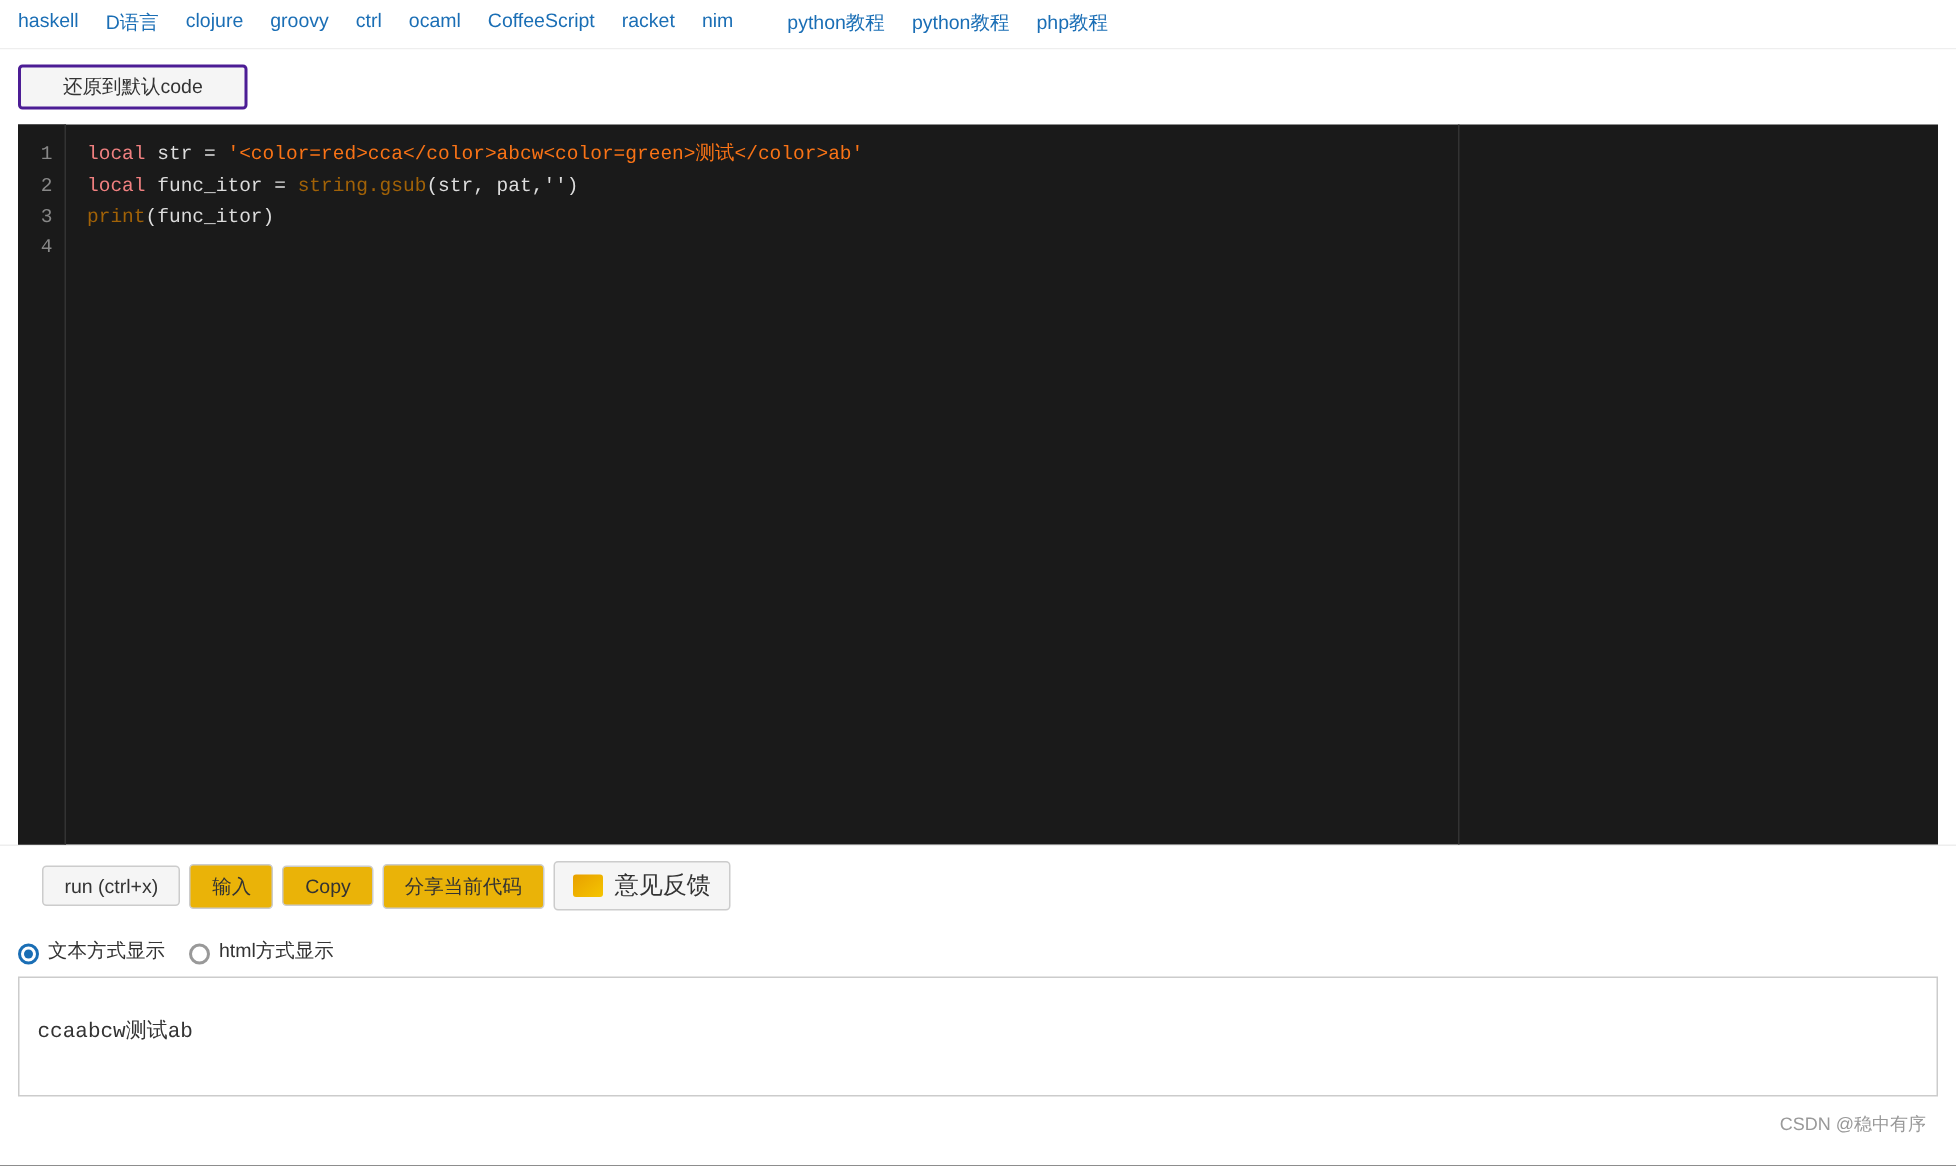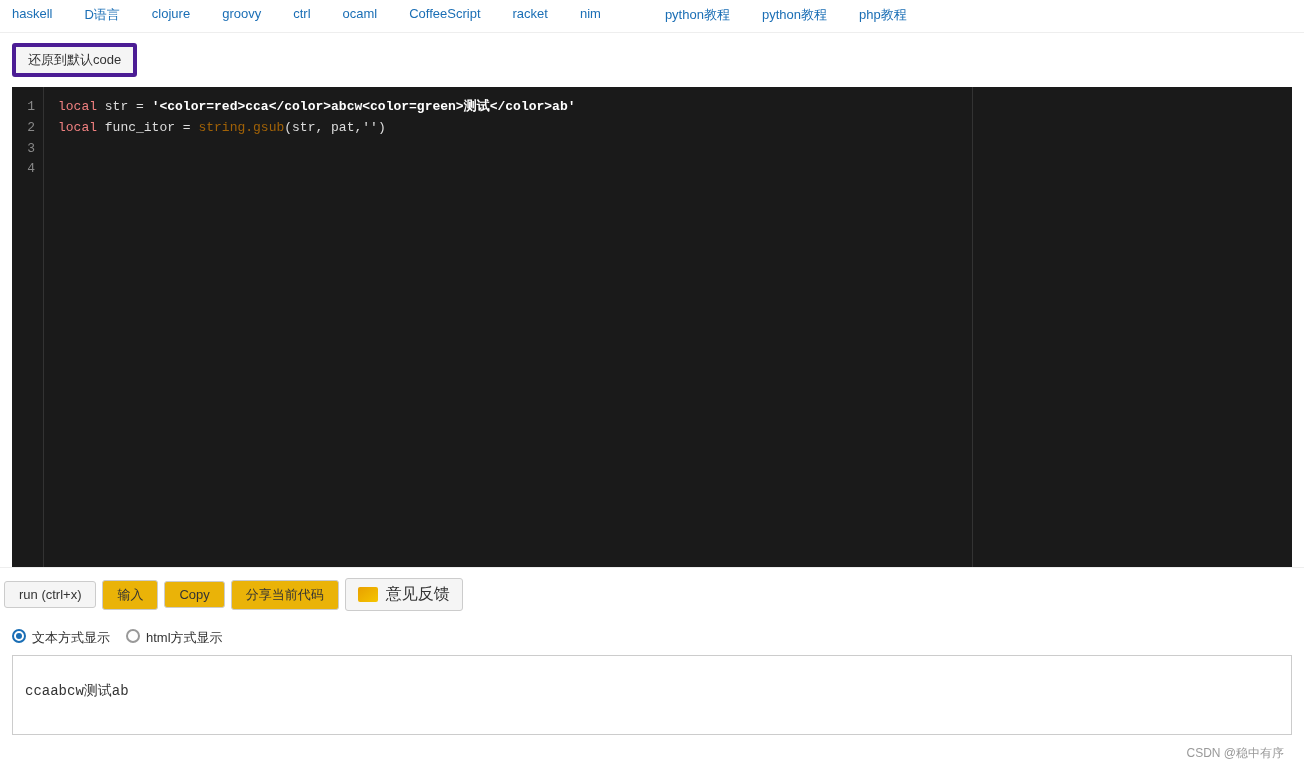--- a/index.html
+++ b/index.html
@@ -10,40 +10,40 @@
       width: 1304px;
       min-height: 777px;
       overflow-x: hidden;
     }
 
     
     .top-nav {
       padding: 6px 12px 8px 12px;
       display: flex;
       flex-wrap: wrap;
-      gap: 4px 32px;
+      gap: 4px 18px;
       border-bottom: 1px solid #eee;
       background: #fff;
     }
     .nav-link {
       color: #1a6eb5;
       text-decoration: none;
       font-size: 13px;
       cursor: pointer;
     }
 
     
     .reset-bar {
       padding: 10px 12px;
       background: #fff;
     }
     .reset-btn {
       background: #f5f5f5;
-      border: 4px solid #4c1d95;
-      padding: 4px 12px;
+      border: 2px solid #4c1d95;
+      padding: 4px 28px;
       font-size: 13px;
       cursor: pointer;
       border-radius: 3px;
       color: #333;
     }
 
     
     .code-editor {
       background: #1a1a1a;
       margin: 0 12px;
@@ -78,28 +78,28 @@
     }
     .code-line {
       line-height: 1.6;
       white-space: pre;
     }
 
     
     .kw-local { color: #f08080; }
     .fn-call { color: #a16207; }
     .plain { color: #ddd; }
-    .str-val { color: #ffffff; font-weight: bold; }
+    .str-val { color: #f97316; }
 
     
     .toolbar {
       display: flex;
       align-items: center;
       gap: 6px;
-      padding: 10px 4px;
+      padding: 10px 28px;
       background: #fff;
       border-top: 1px solid #eee;
     }
     .toolbar-btn {
       padding: 5px 14px;
       border: 1px solid #ccc;
       background: #eab308;
       font-size: 13px;
       cursor: pointer;
       border-radius: 3px;
@@ -124,21 +124,21 @@
 
     
     .output-options {
       display: flex;
       align-items: center;
       gap: 16px;
       padding: 8px 12px;
     }
     .radio-group {
       display: flex;
-      align-items: flex-start;
+      align-items: flex-end;
       gap: 6px;
       cursor: pointer;
     }
     .radio-circle {
       width: 14px;
       height: 14px;
       border-radius: 50%;
       border: 2px solid #1a6eb5;
       display: flex;
       align-items: center;
@@ -210,20 +210,21 @@
     <div>3</div>
     <div>4</div>
   </div>
   <div class="code-content">
 
     <div class="code-line"><span class="kw-local">local</span><span class="plain"> str = </span><span class="str-val">'&lt;color=red&gt;cca&lt;/color&gt;abcw&lt;color=green&gt;测试&lt;/color&gt;ab'</span></div>
 
 
     <div class="code-line"><span class="kw-local">local</span><span class="plain"> func_itor = </span><span class="fn-call">string.gsub</span><span class="plain">(str, pat,'')</span></div>
 
+    <div class="code-line"><span class="fn-call">print</span><span class="plain">(func_itor)</span></div>
   </div>
 
   <div style="position:absolute; left: calc(75%); top:0; bottom:0; width:1px; background:#333;"></div>
 </div>
 
 <div class="toolbar">
   <button class="toolbar-btn run-btn">run (ctrl+x)</button>
   <button class="toolbar-btn">输入</button>
   <button class="toolbar-btn">Copy</button>
   <button class="toolbar-btn">分享当前代码</button>

